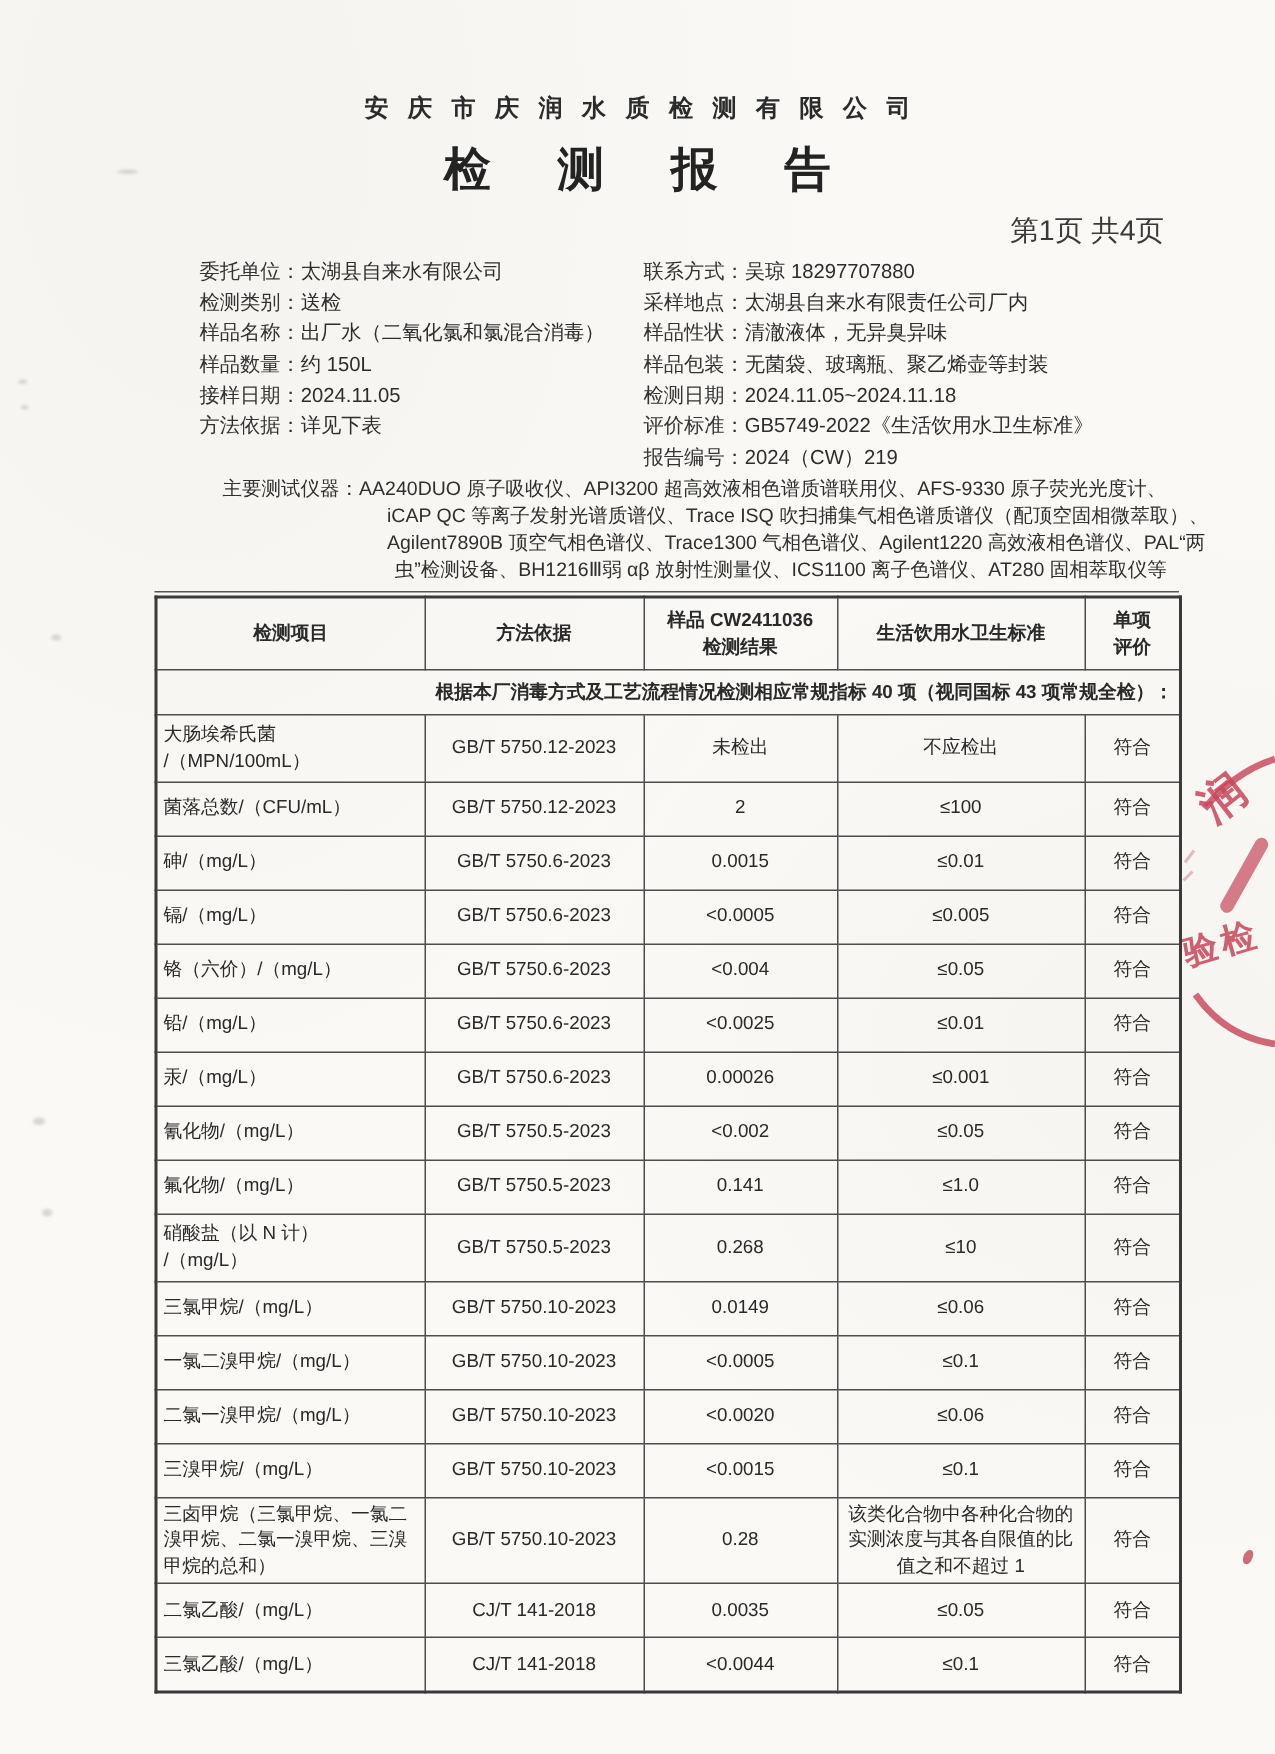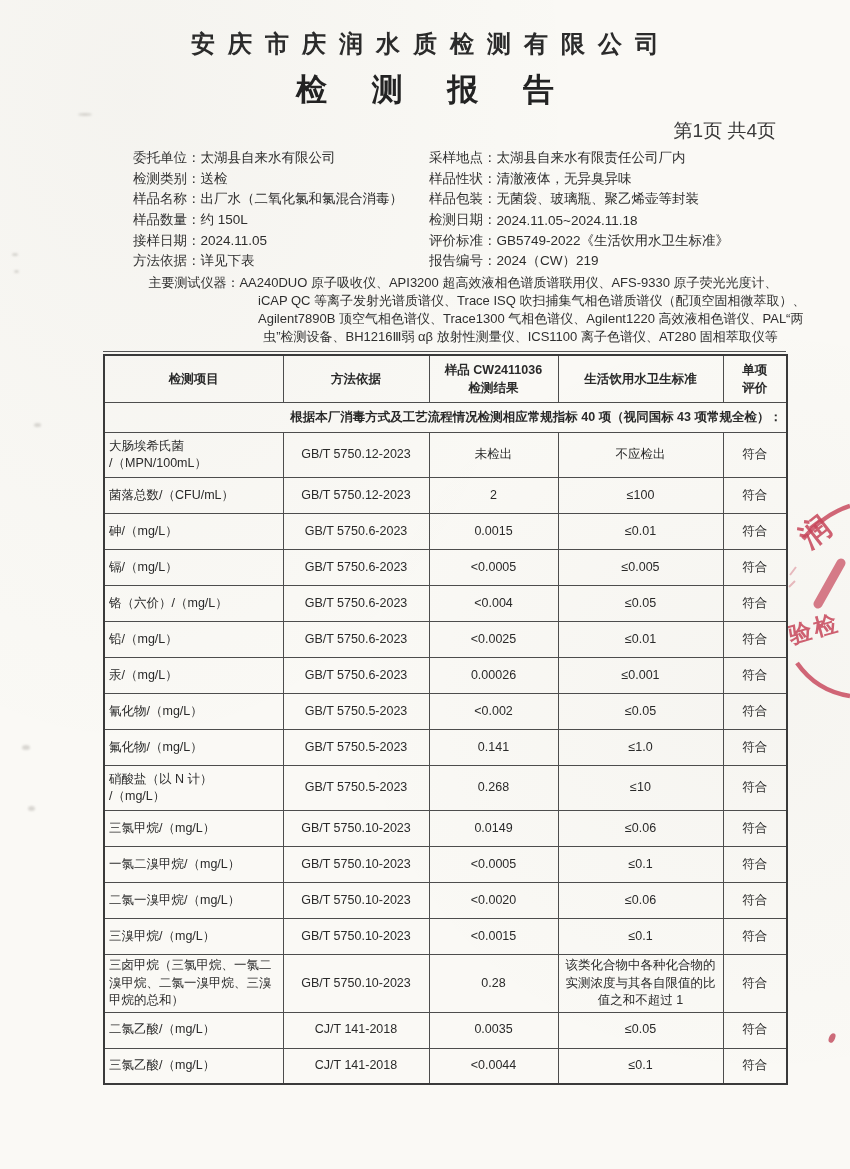--- a/index.html
+++ b/index.html
@@ -10,22 +10,22 @@
       radial-gradient(ellipse at 90% 60%, rgba(80,70,60,0.025), transparent 40%),
       #faf9f5;
     font-family:"Liberation Sans","DejaVu Sans",sans-serif;
     color:#303030;
     position:relative;
   }
   .doc{position:relative;width:850px;height:1169px;}
 
   
   .company-title{
-    padding-top:28px;text-align:center;
-    font-size:24px;font-weight:700;letter-spacing:13px;text-indent:13px;
+    padding-top:62px;text-align:center;
+    font-size:16px;font-weight:700;letter-spacing:13px;text-indent:13px;
     color:#2b2b2b;
   }
   .report-title{
     margin-top:9px;text-align:center;
     font-size:31px;font-weight:700;letter-spacing:18px;text-indent:18px;
     color:#232323;
   }
   .page-indicator{
     margin-top:7px;text-align:right;padding-right:74px;
     font-size:19px;color:#3a3a3a;
@@ -121,20 +121,24 @@
         <div class="info-line">
           <span class="info-label">接样日期：</span>
           <span class="info-value">2024.11.05</span>
         </div>
         <div class="info-line">
           <span class="info-label">方法依据：</span>
           <span class="info-value">详见下表</span>
         </div>
       </div>
     <div class="info-col right">
+        <div class="info-line">
+          <span class="info-label">联系方式：</span>
+          <span class="info-value">吴琼 18297707880</span>
+        </div>
         <div class="info-line">
           <span class="info-label">采样地点：</span>
           <span class="info-value">太湖县自来水有限责任公司厂内</span>
         </div>
         <div class="info-line">
           <span class="info-label">样品性状：</span>
           <span class="info-value">清澈液体，无异臭异味</span>
         </div>
         <div class="info-line">
           <span class="info-label">样品包装：</span>

